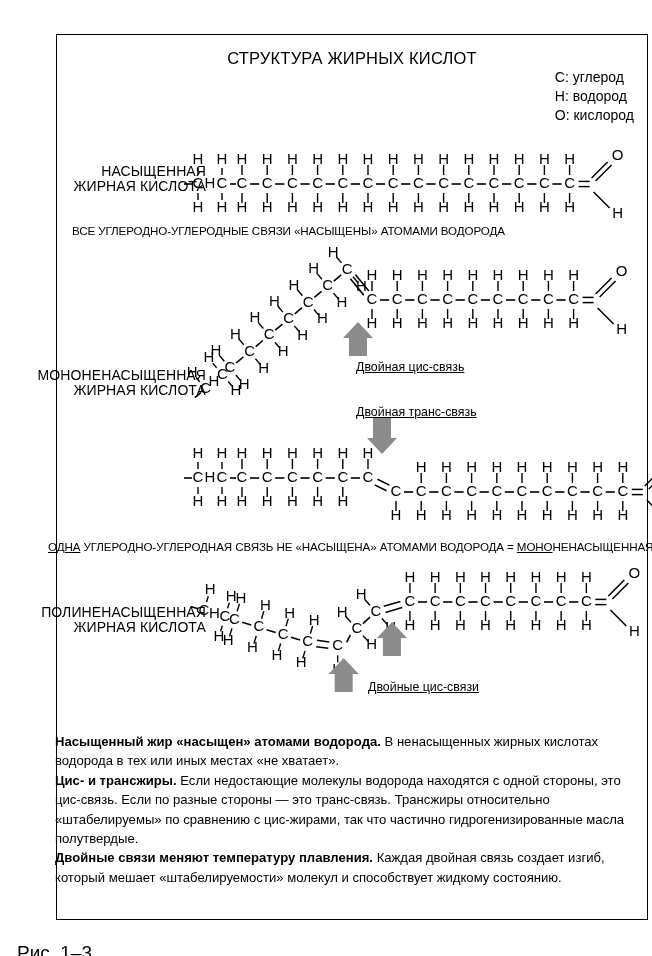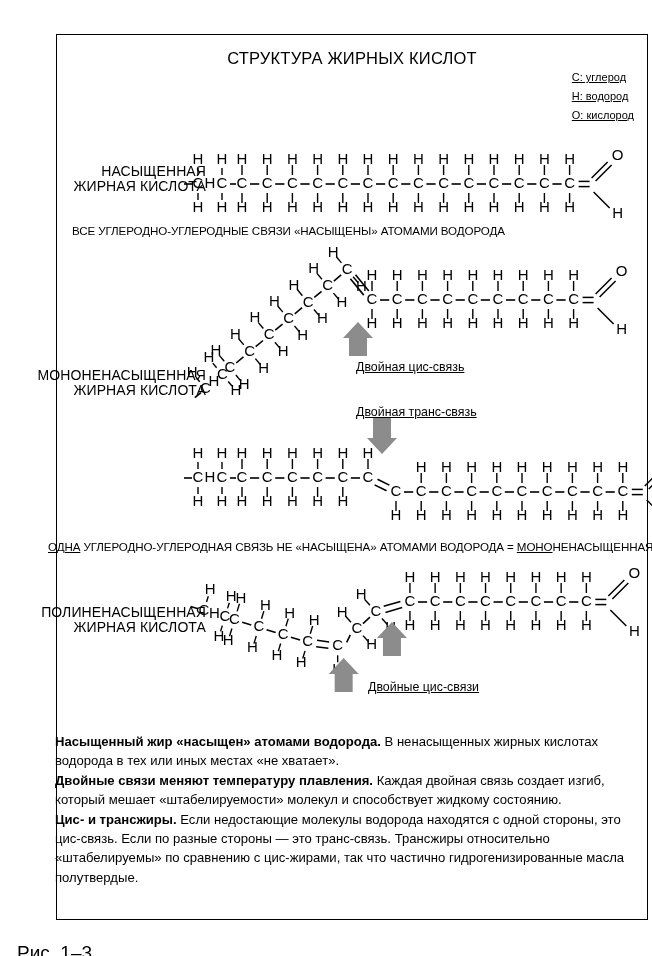--- a/index.html
+++ b/index.html
@@ -25,24 +25,23 @@
     left:56px;top:33px;
     width:592px;
     text-align:center;
     font-size:16.5px;
     letter-spacing:.2px;
   }
 
   .legend{
     position:absolute;
     right:18px;top:52px;
-    font-size:11px;
+    font-size:14px;
     line-height:19px;
     text-align:left;
-    text-decoration:underline;
   }
 
   .rowlabel{
     position:absolute;
     text-align:right;
     font-size:14px;
     line-height:14.5px;
     letter-spacing:.1px;
   }
 
@@ -587,19 +586,19 @@
           <polygon points="195.94363404600122,50 210.94363404600122,66 204.94363404600122,66 204.94363404600122,84 186.94363404600122,84 186.94363404600122,66 180.94363404600122,66" fill="#8c8c8c"></polygon>
         </g>
       </svg>
   </div>
 
   <div class="annot" style="left:368px;top:664px;">Двойные цис-связи</div>
 
 
   <div class="body-text">
     <p><b>Насыщенный жир «насыщен» атомами водорода.</b><span> В ненасыщенных жирных кислотах водорода в тех или иных местах «не хватает».</span></p>
+    <p><b>Цис- и трансжиры.</b><span> Если недостающие молекулы водорода находятся с одной стороны, это цис-связь. Если по разные стороны — это транс-связь. Трансжиры относительно «штабелируемы» по сравнению с цис-жирами, так что частично гидрогенизированные масла полутвердые.</span></p>
     <p><b>Двойные связи меняют температуру плавления.</b><span> Каждая двойная связь создает изгиб, который мешает «штабелируемости» молекул и способствует жидкому состоянию.</span></p>
-    <p><b>Цис- и трансжиры.</b><span> Если недостающие молекулы водорода находятся с одной стороны, это цис-связь. Если по разные стороны — это транс-связь. Трансжиры относительно «штабелируемы» по сравнению с цис-жирами, так что частично гидрогенизированные масла полутвердые.</span></p>
   </div>
 
   <div class="figcap">Рис. 1–3</div>
 
 </div>
 
 </body></html>

